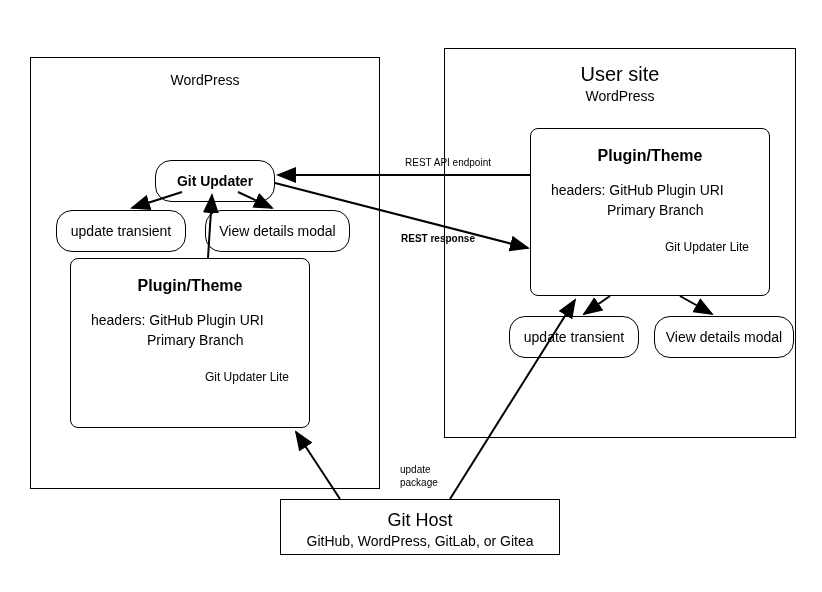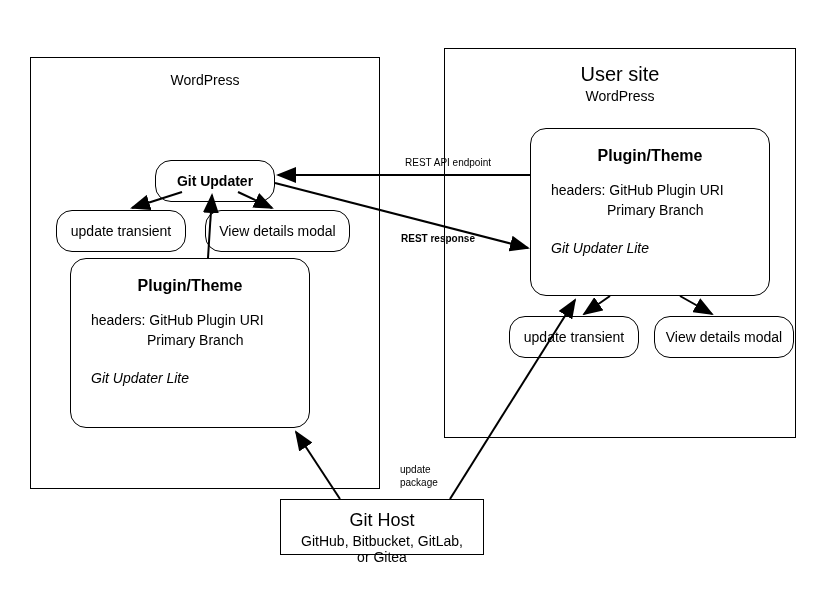--- a/index.html
+++ b/index.html
@@ -37,39 +37,38 @@
       display: flex;
       align-items: center;
       justify-content: center;
       font-size: 14px;
       padding: 20px 10px;
     }
     .pill.bold { font-weight: bold; }
     .plugin-box {
       position: absolute;
       border: 1px solid #000;
-      border-radius: 16px;
+      border-radius: 8px;
       background: #fff;
       padding: 18px 20px;
     }
     .plugin-title {
       font-size: 16px;
       font-weight: bold;
       text-align: center;
       margin-bottom: 16px;
     }
     .plugin-headers {
       font-size: 14px;
       line-height: 1.4;
       margin-bottom: 20px;
     }
     .plugin-lite {
-      font-size: 14px;
-      font-style: italic;
-      text-align: left;
+      font-size: 12px;
+      text-align: right;
     }
     .githost-box {
       position: absolute;
       border: 1px solid #000;
       background: #fff;
       text-align: center;
       padding: 10px 14px;
     }
     .githost-title {
       font-size: 18px;
@@ -139,23 +138,23 @@
 </div>
 
 <div class="pill" style="left:509px; top:316px; width:130px; height:28px;">
   <span>update transient</span>
 </div>
 
 <div class="pill" style="left:654px; top:316px; width:140px; height:28px;">
   <span>View details modal</span>
 </div>
 
-<div class="githost-box" style="left:280px; top:499px; width:204px; height:56px;">
+<div class="githost-box" style="left:280px; top:499px; width:280px; height:56px;">
   <div class="githost-title">Git Host</div>
-  <div class="githost-sub">GitHub, Bitbucket, GitLab, or Gitea</div>
+  <div class="githost-sub">GitHub, WordPress, GitLab, or Gitea</div>
 </div>
 
 <div class="label" style="left:378px; top:156px; width:140px;">
   <span>REST API endpoint</span>
 </div>
 <div class="label" style="left:378px; top:232px; width:120px;font-weight:bold;">
   <span>REST response</span>
 </div>
 <div class="label" style="left:400px; top:450px; width:80px; white-space:pre-line; text-align:left;">
   <span>update

